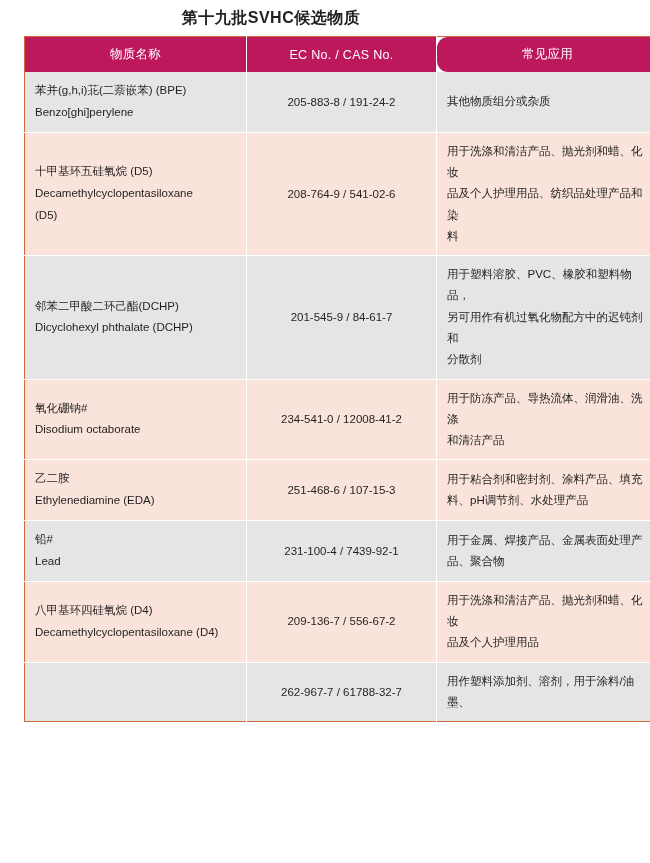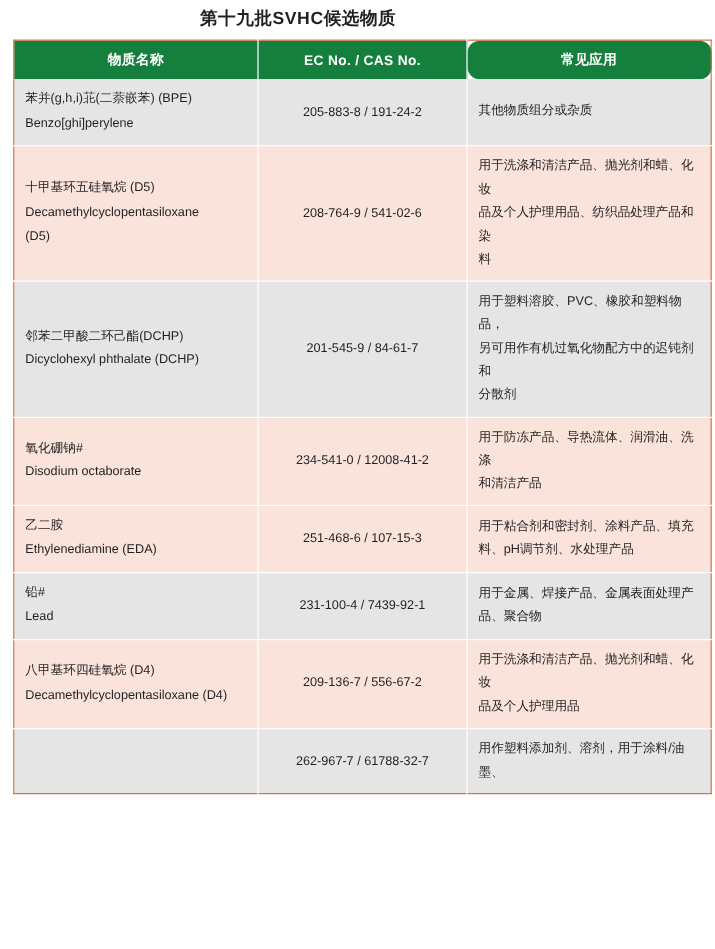--- a/index.html
+++ b/index.html
@@ -11,21 +11,21 @@
     height: 863px;
     background: #ffffff;
     font-family: "Liberation Sans", sans-serif;
     color: #231f20;
     overflow: hidden;
   }
   .page {
     width: 542px;
     height: 863px;
     box-sizing: border-box;
-    padding: 0 12px;
+    padding: 0 24px;
     position: relative;
   }
   .doc-title {
     text-align: center;
     font-size: 16px;
     font-weight: bold;
     color: #231f20;
     letter-spacing: 0.5px;
     padding: 8px 0 9px 0;
     line-height: 1.2;
@@ -34,24 +34,24 @@
     width: 634px;
     border-collapse: collapse;
     table-layout: fixed;
     border: 1px solid #d2693a;
   }
   table.svhc col.c1 { width: 222px; }
   table.svhc col.c2 { width: 190px; }
   table.svhc col.c3 { width: 222px; }
 
   thead th {
-    background: #15803d;
+    background: #be185d;
     color: #ffffff;
     font-size: 12.5px;
-    font-weight: bold;
+    font-weight: normal;
     padding: 9px 4px;
     border-right: 1px solid #ffffff;
     letter-spacing: 0.3px;
   }
   thead th:last-child { border-right: none; border-radius: 11px; }
 
   tbody td {
     font-size: 11.5px;
     line-height: 1.9;
     vertical-align: middle;

